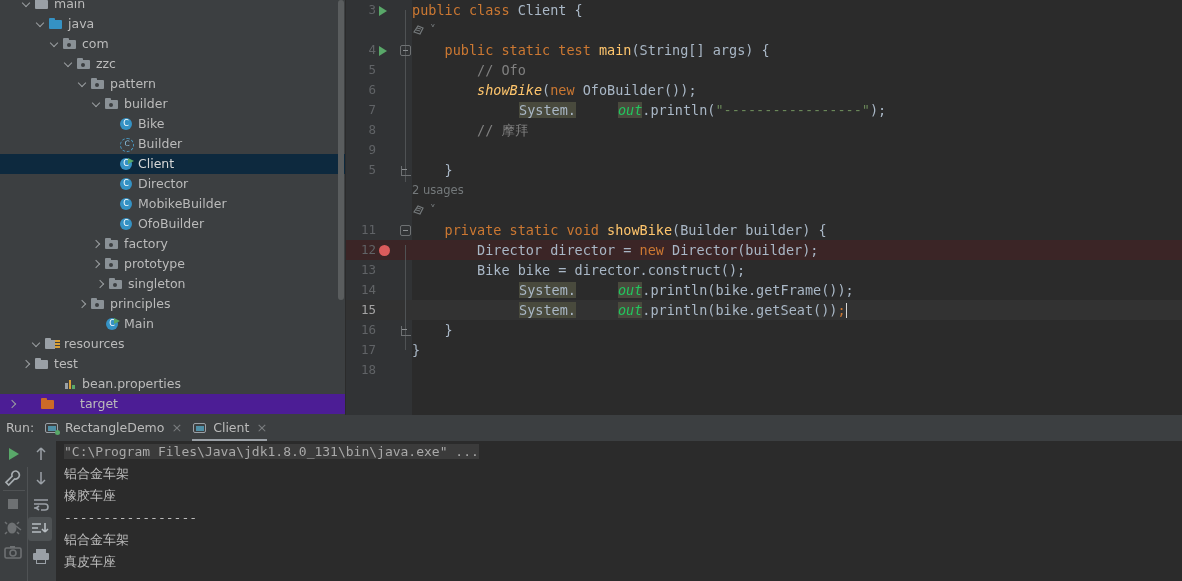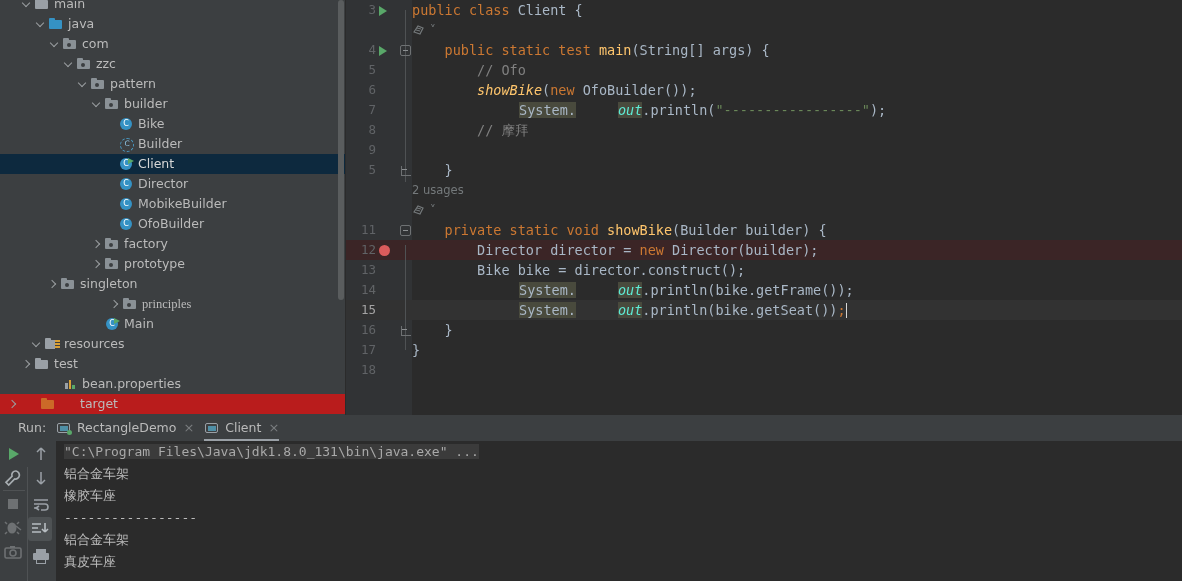--- a/index.html
+++ b/index.html
@@ -19,21 +19,21 @@
   .tree{
     position:absolute;left:0;top:0;width:346px;height:415px;
     background:#3c3f41;overflow:hidden;
   }
   .row{
     position:relative;height:20px;line-height:20px;
     white-space:nowrap;font-size:12.5px;color:#bbbbbb;
     display:flex;align-items:center;
   }
   .row.sel{background:#0d293e;}
-  .row.hover{background:#b91c1c;gap:20px;}
+  .row.hover{background:#4c1d95;gap:20px;}
   .row.sel .lbl{color:#d7d7d7;}
   .arrow{
     width:9px;height:9px;flex:none;margin-right:3px;position:relative;
   }
   .arrow.has::before{
     content:"";position:absolute;left:1px;top:1.5px;
     width:5px;height:5px;border-right:1.4px solid #9a9ea1;border-bottom:1.4px solid #9a9ea1;
     transform:rotate(-45deg);
   }
   .arrow.has.open::before{
@@ -149,26 +149,26 @@
   }
   .viz svg{position:absolute;left:0;top:0;}
 
   
   .kw{color:#cc7832;}
   .txt{color:#a9b7c6;}
   .mth{color:#ffc66d;}
   .mthi{color:#ffc66d;font-style:italic;}
   .str{color:#6a8759;}
   .cmt{color:#808080;}
-  .fld{color:#5eead4;font-style:italic;}
+  .fld{color:#22c55e;font-style:italic;}
   .hl{background:#494a3d;margin-left:42px;}
 
   
   .runpanel{position:absolute;left:0;top:415px;width:1182px;height:166px;background:#3c3f41;}
-  .tabbar{position:absolute;left:16px;top:0;width:956px;height:26px;background:#3c3f41;}
+  .tabbar{position:absolute;left:4px;top:0;width:956px;height:26px;background:#3c3f41;}
   .runlabel{
     position:absolute;left:2px;top:0;height:26px;line-height:26px;color:#bbbbbb;font-size:12.5px;
   }
   .rtab{
     position:absolute;top:0;height:26px;line-height:26px;display:flex;align-items:center;
     color:#bbbbbb;font-size:12.5px;
   }
   .rtab .tabico{width:16px;height:16px;position:relative;margin-right:5px;}
   .rtab .tabico::before{
     content:"";position:absolute;left:1px;top:3px;width:13px;height:10px;
@@ -296,28 +296,28 @@
             </span>
             <span class="lbl">factory</span>
           </div>
           <div class="row" style="padding-left: 92px;">
             <span class="arrow has"></span>
             <span class="ico pkg">
               <span class="dot"></span>
             </span>
             <span class="lbl">prototype</span>
           </div>
-          <div class="row" style="padding-left: 48px;">
+          <div class="row" style="padding-left: 96px;">
             <span class="arrow has"></span>
             <span class="ico pkg">
               <span class="dot"></span>
             </span>
             <span class="lbl">singleton</span>
           </div>
-          <div class="row" style="padding-left: 110px; font-family: Liberation Serif, serif;">
+          <div class="row" style="padding-left: 78px;">
             <span class="arrow has"></span>
             <span class="ico pkg">
               <span class="dot"></span>
             </span>
             <span class="lbl">principles</span>
           </div>
           <div class="row" style="padding-left: 92px;">
             <span class="arrow"></span>
             <span class="ico cls">
               <span class="c">C</span>

